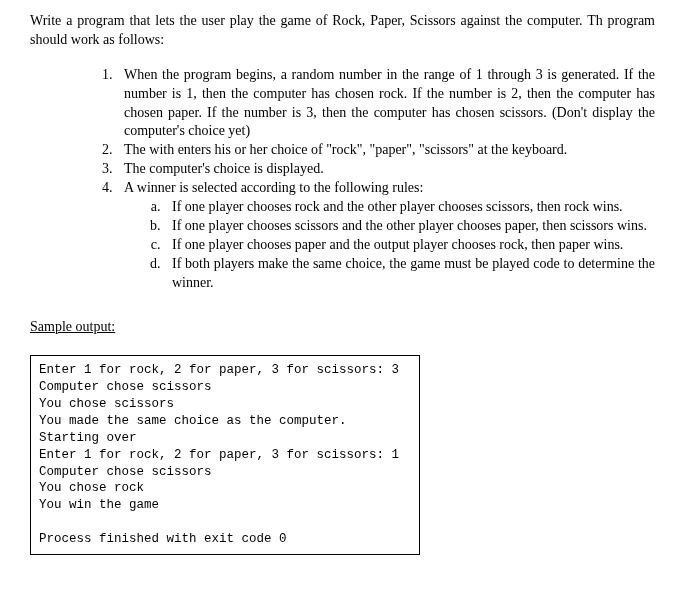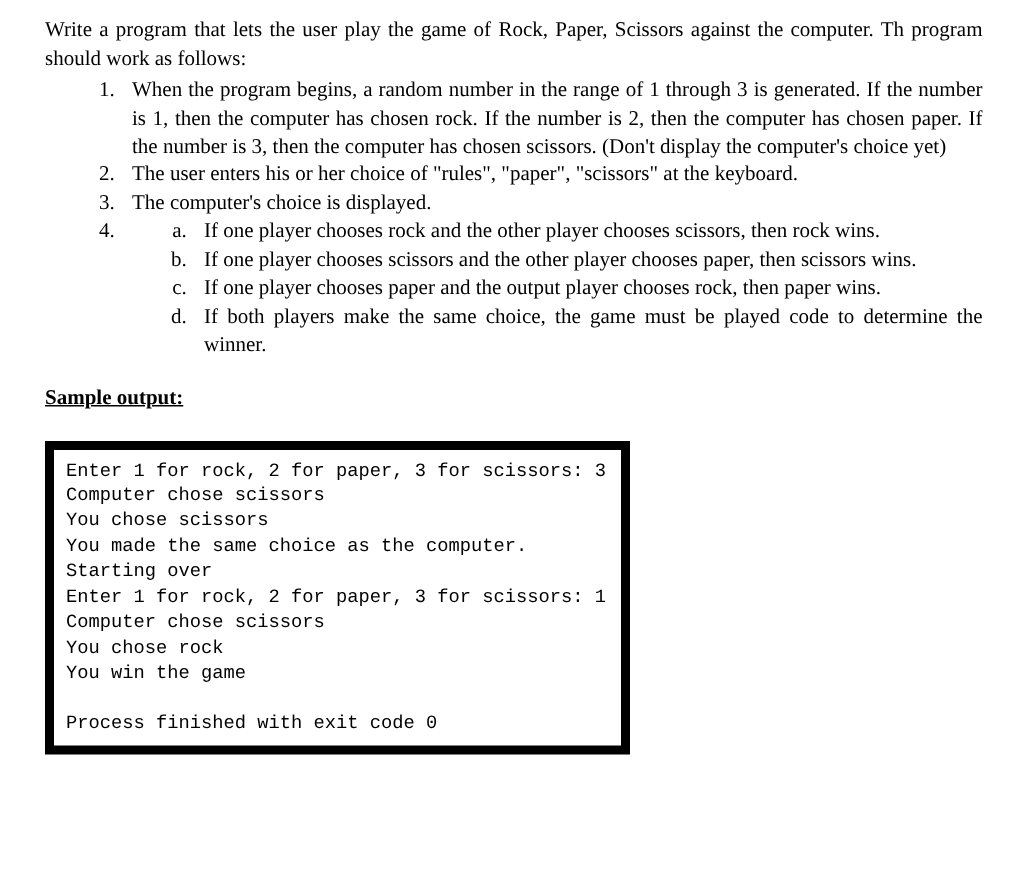--- a/index.html
+++ b/index.html
@@ -12,66 +12,68 @@
       height: 592px;
       background: #ffffff;
       font-family: 'Times New Roman', Times, serif;
       font-size: 14px;
       color: #000000;
       padding: 12px 30px;
       line-height: 1.35;
     }
     .intro {
       text-align: justify;
-      margin-bottom: 2px;
+      margin-bottom: 16px;
     }
     .main-list {
       list-style-type: decimal;
       padding-left: 50px;
       margin-bottom: 12px;
     }
     .main-list > li {
       text-align: justify;
       padding-left: 8px;
       margin-bottom: 0px;
+      margin-left: 36px;
     }
     .sub-list {
       list-style-type: lower-alpha;
       padding-left: 40px;
     }
     .sub-list > li {
       text-align: justify;
       padding-left: 8px;
     }
     .sample-heading {
-      font-weight: bold;
+      font-weight: normal;
       text-decoration: underline;
-      margin-top: 16px;
+      margin-top: 26px;
       margin-bottom: 18px;
     }
     .output-box {
-      border: 6px solid #000000;
+      border: 1px solid #000000;
       width: 390px;
       padding: 6px 8px;
       font-family: 'Courier New', Courier, monospace;
       font-size: 12.5px;
       line-height: 1.35;
       white-space: pre-wrap;
     }
   </style>
 </head>
 <body>
 
 <div class="intro">Write a program that lets the user play the game of Rock, Paper, Scissors against the computer. Th program should work as follows:</div>
 
 <ol class="main-list">
   <li>When the program begins, a random number in the range of 1 through 3 is generated. If the number is 1, then the computer has chosen rock. If the number is 2, then the computer has chosen paper. If the number is 3, then the computer has chosen scissors. (Don't display the computer's choice yet)</li>
-  <li>The user enters his or her choice of "rules", "paper", "scissors" at the keyboard.</li>
+  <li>The with enters his or her choice of "rock", "paper", "scissors" at the keyboard.</li>
   <li>The computer's choice is displayed.</li>
   <li>
+    <span>A winner is selected according to the following rules:</span>
     <ol class="sub-list">
       <li>If one player chooses rock and the other player chooses scissors, then rock wins.</li>
       <li>If one player chooses scissors and the other player chooses paper, then scissors wins.</li>
       <li>If one player chooses paper and the output player chooses rock, then paper wins.</li>
       <li>If both players make the same choice, the game must be played code to determine the winner.</li>
     </ol>
   </li>
 </ol>
 
 <div class="sample-heading">Sample output:</div>

